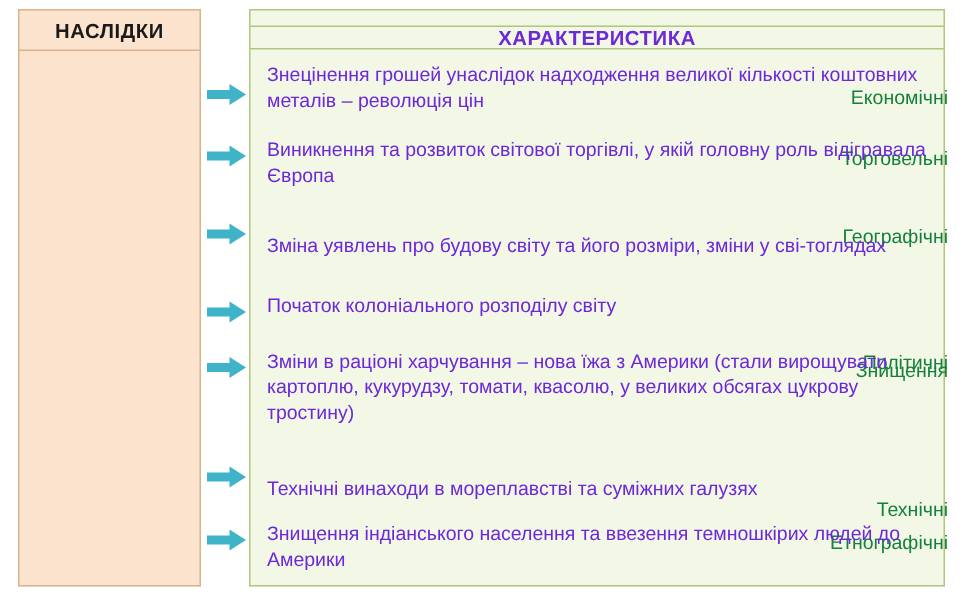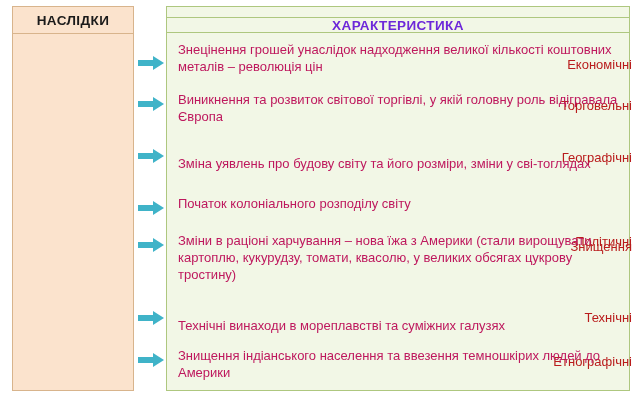--- a/index.html
+++ b/index.html
@@ -48,21 +48,21 @@
     color: #1a1a1a;
   }
   .left-label {
     position: absolute;
     right: 0;
     width: 122px;
     padding-right: 10px;
     box-sizing: border-box;
     text-align: right;
     font-size: 13px;
-    color: #b91c1c;
+    color: #15803d;
     line-height: 16px;
   }
 
   
   .right-col {
     position: absolute;
     left: 166px;
     top: 6px;
     width: 464px;
     height: 385px;
@@ -86,21 +86,21 @@
     font-weight: bold;
     letter-spacing: 0.4px;
     color: #6d28d9;
     margin-top: 11px;
   }
   .right-text {
     position: absolute;
     left: 178px;
     width: 444px;
     font-size: 13px;
-    color: #be185d;
+    color: #6d28d9;
     line-height: 17px;
     text-align: left;
   }
 
   
   .arrow {
     position: absolute;
     left: 138px;
     width: 26px;
     height: 14px;
@@ -164,21 +164,21 @@
   </div>
   <div class="right-text" style="top:195px;">Початок колоніального розподілу світу</div>
 
   <div class="left-label" style="top:239px;">Знищення</div>
   <div class="arrow" style="top:238px;">
     <span class="shaft"></span>
       <span class="head"></span>
   </div>
   <div class="right-text" style="top:232px;">Зміни в раціоні харчування – нова їжа з Америки (стали вирощувати картоплю, кукурудзу, томати, квасолю, у великих обсягах цукрову тростину)</div>
 
-  <div class="left-label" style="top:310px;text-align:right;">Технічні</div>
+  <div class="left-label" style="top:332px;text-align:right;">Технічні</div>
   <div class="arrow" style="top:311px;">
     <span class="shaft"></span>
       <span class="head"></span>
   </div>
   <div class="right-text" style="top:305px;margin-top:12px;">Технічні винаходи в мореплавстві та суміжних галузях</div>
 
   <div class="left-label" style="top:354px;">Етнографічні</div>
   <div class="arrow" style="top:353px;">
     <span class="shaft"></span>
       <span class="head"></span>

